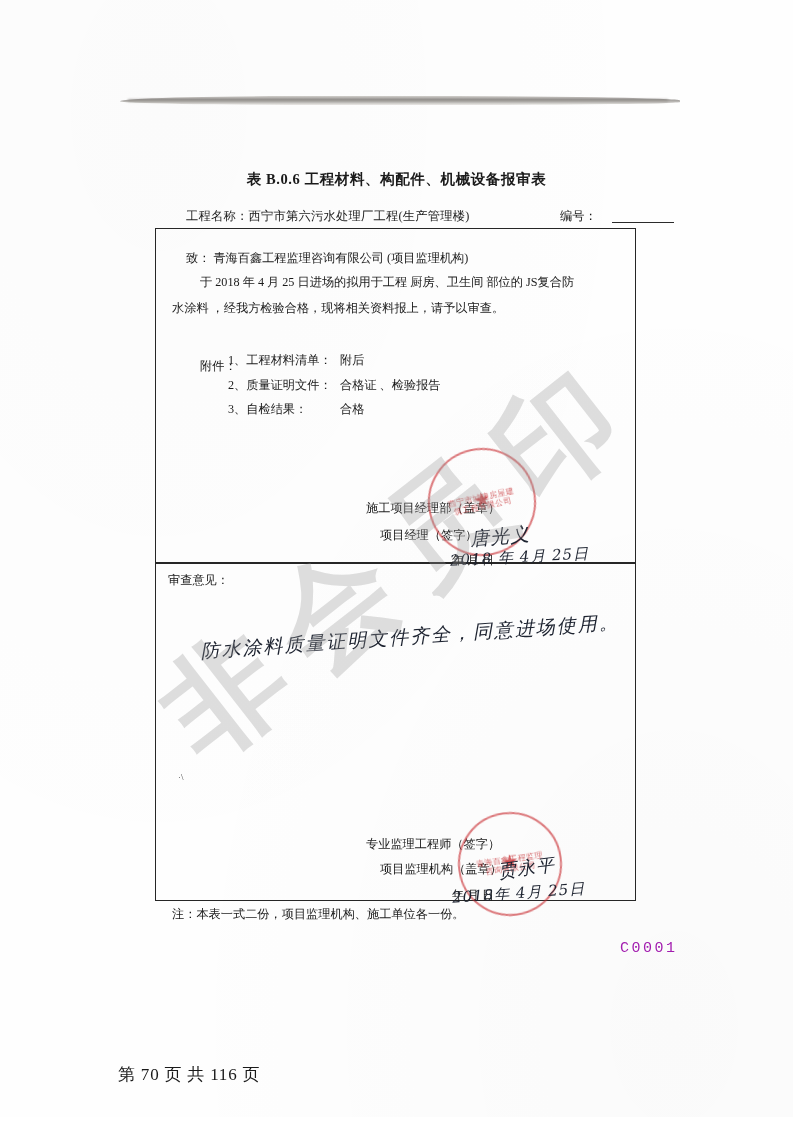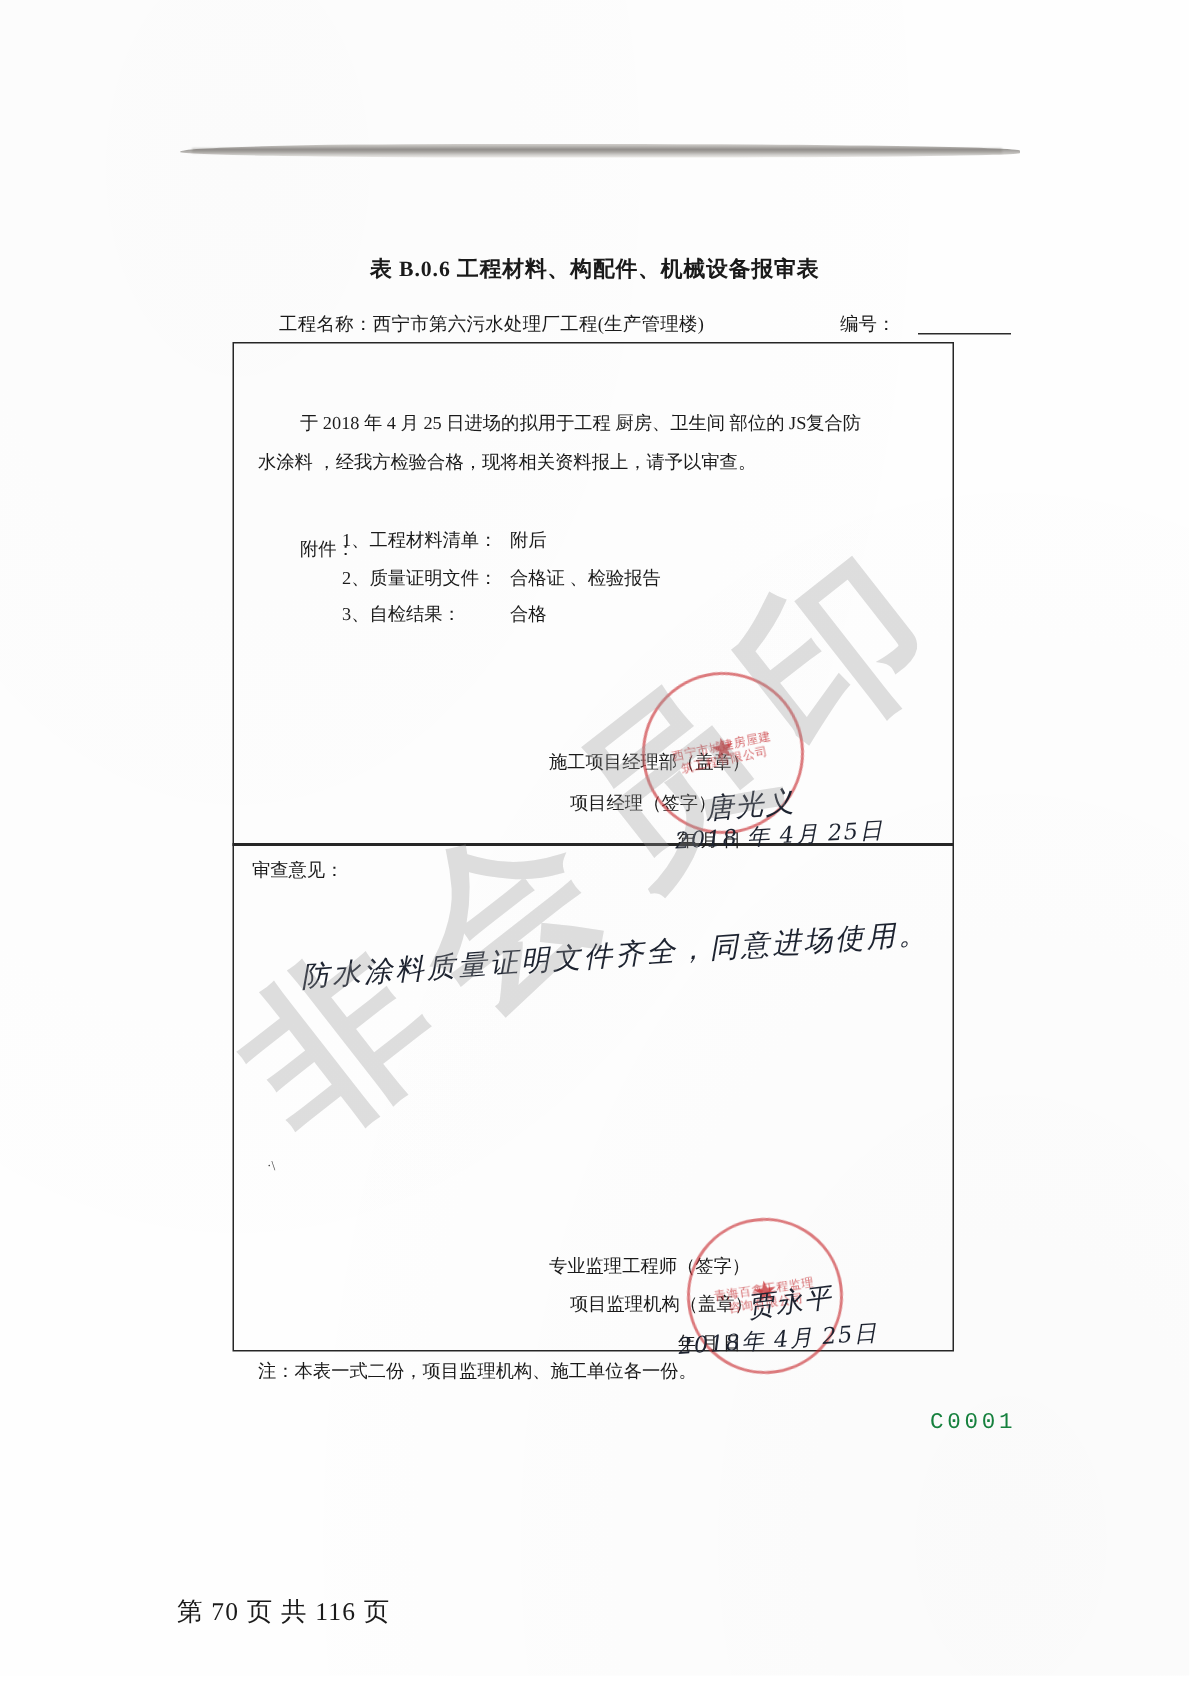--- a/index.html
+++ b/index.html
@@ -149,21 +149,21 @@
     text-align: center;
   }
 
   .serial {
     position: absolute;
     left: 620px;
     top: 940px;
     font-size: 15px;
     letter-spacing: 2.5px;
     font-family: "Liberation Mono", monospace;
-    color: #15803d;
+    color: #a21caf;
   }
 
   .footer {
     position: absolute;
     left: 118px;
     top: 1031px;
     font-size: 17px;
     letter-spacing: 0.8px;
     margin-top: 32px;
   }
@@ -296,20 +296,21 @@
 
     <div class="doc-title">表 B.0.6  工程材料、构配件、机械设备报审表</div>
 
     <div class="proj-line">工程名称：西宁市第六污水处理厂工程(生产管理楼)</div>
     <div class="proj-num">编号：</div>
     <div class="proj-num-rule"></div>
 
     <div class="frame"></div>
     <div class="frame-divider"></div>
 
+    <div class="body-text l-zhi">致：  青海百鑫工程监理咨询有限公司   (项目监理机构)</div>
     <div class="body-text l-yu">于   2018   年   4   月   25   日进场的拟用于工程    厨房、卫生间    部位的    JS复合防</div>
     <div class="body-text l-wrap">水涂料   ，经我方检验合格，现将相关资料报上，请予以审查。</div>
 
     <div class="body-text l-fujian">附件：</div>
 
     <div class="body-text l-item1">1、工程材料清单：</div>
     <div class="body-text l-val1">附后</div>
 
     <div class="body-text l-item2">2、质量证明文件：</div>
     <div class="body-text l-val2">合格证 、检验报告</div>

